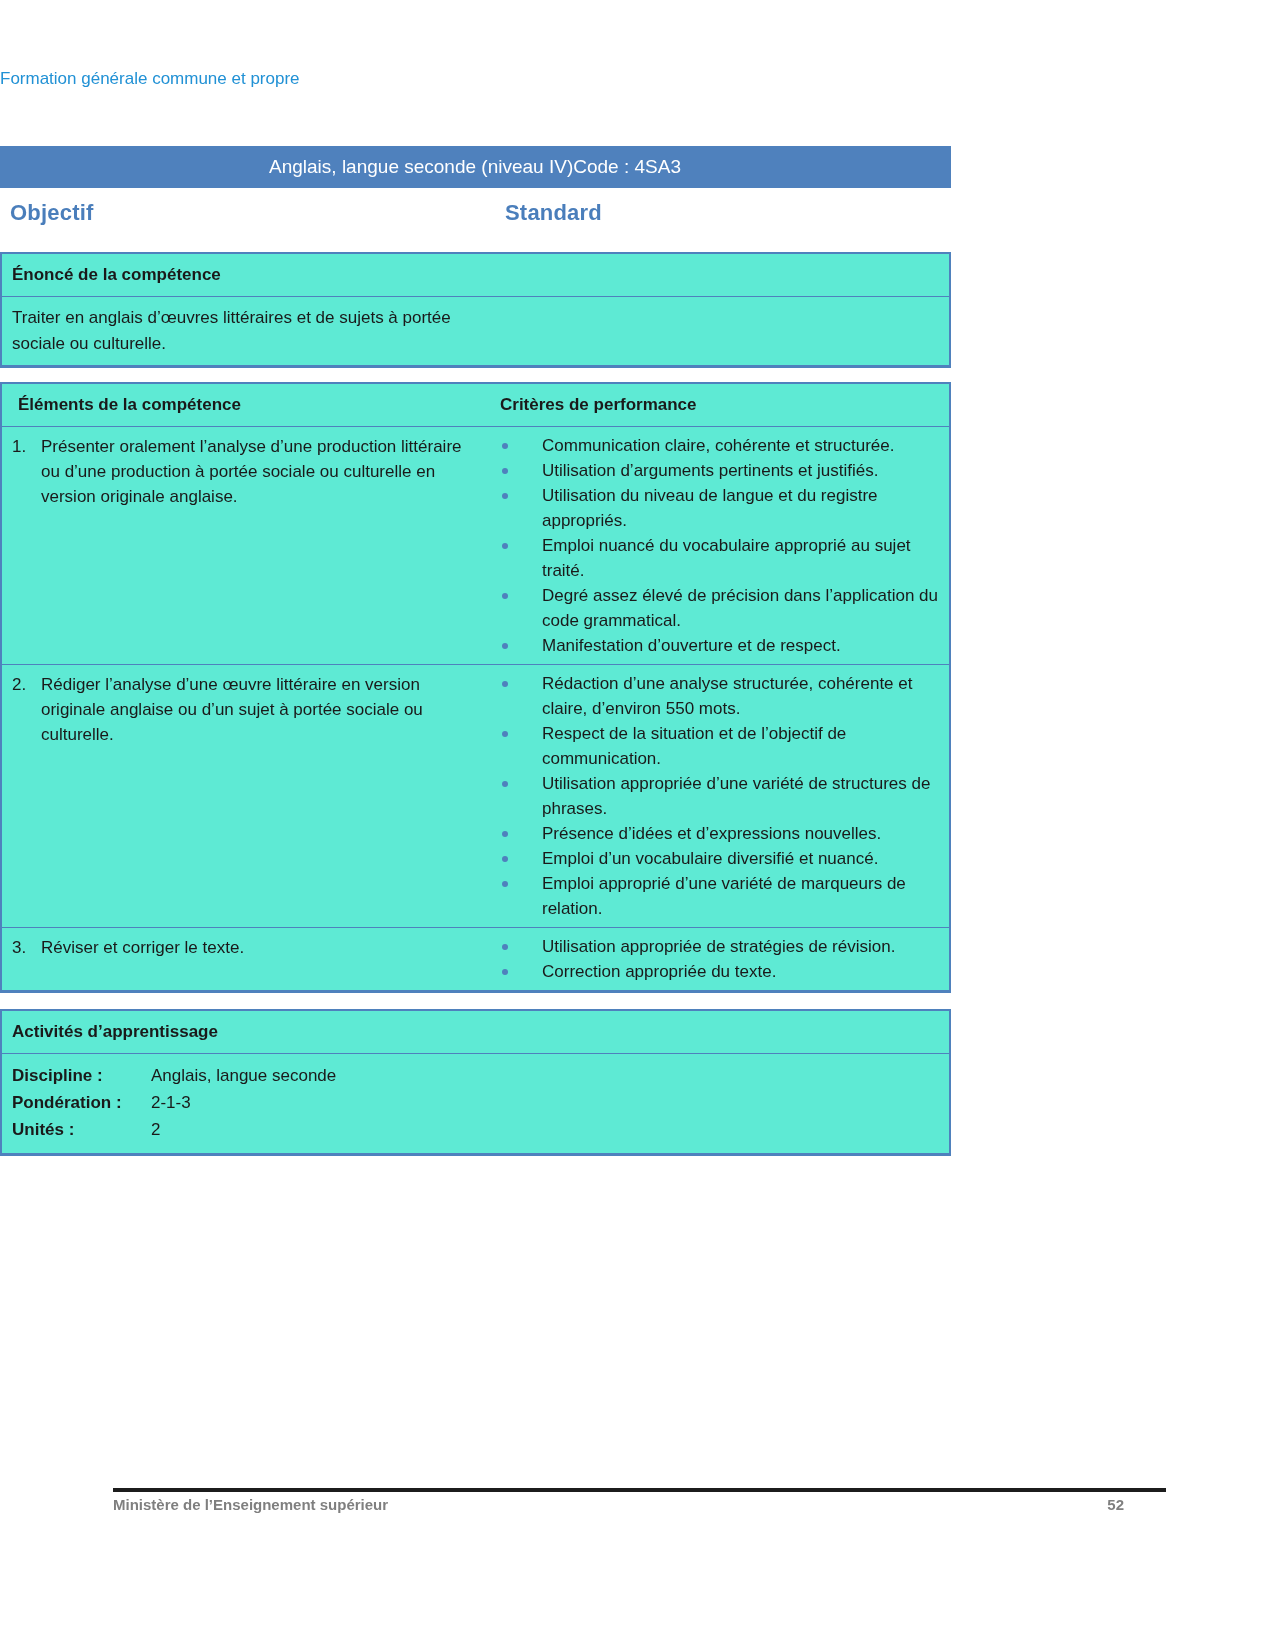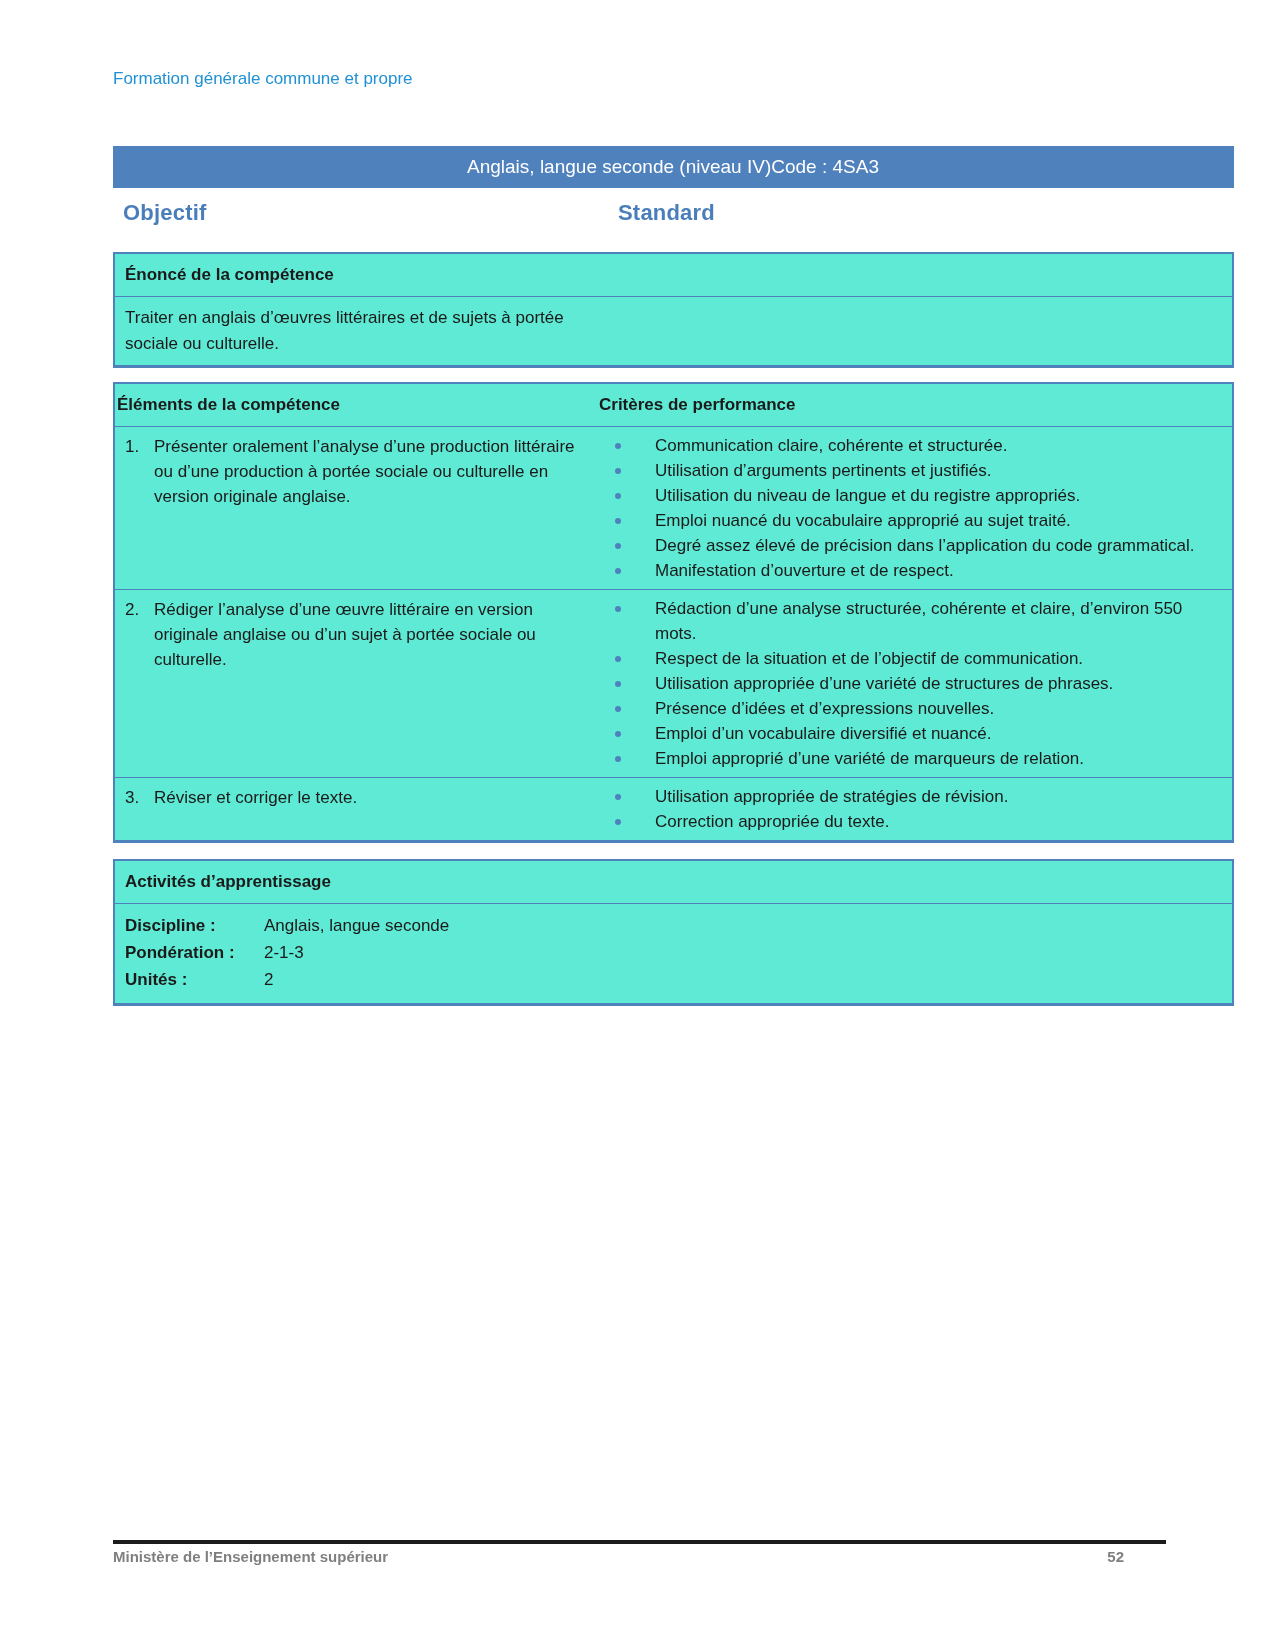--- a/index.html
+++ b/index.html
@@ -11,21 +11,21 @@
     --footer-gray:#7f7f7f;
     --text:#1a1a1a;
   }
   *{margin:0;padding:0;box-sizing:border-box;}
   html,body{background:#fff;}
   body{
     width:1275px;height:1650px;position:relative;
     font-family:"Liberation Sans","DejaVu Sans",sans-serif;
     color:var(--text);
   }
-  .content{width:1121px;margin-left:113px;}
+  .content{width:951px;}
 
   .header-link{
     padding-top:68px;
     font-size:17px;line-height:22px;color:var(--link-blue);
   }
 
   .banner{
     margin-top:56px;height:42px;background:var(--banner-blue);
     color:#fff;font-size:19px;
     display:flex;align-items:center;justify-content:center;
@@ -56,21 +56,21 @@
     font-size:17px;line-height:26px;
     padding:8px 10px;max-width:500px;
   }
 
   .comp-table{margin-top:14px;}
   .comp-head{
     display:grid;grid-template-columns:482px 1fr;
     border-bottom:1px solid var(--border-blue);
   }
   .comp-head .cell{
-    font-weight:bold;font-size:17px;line-height:26px;padding:8px 2px;
+    font-weight:bold;font-size:17px;line-height:26px;padding:8px 16px;
   }
   .comp-row{
     display:grid;grid-template-columns:482px 1fr;
     border-bottom:1px solid var(--border-blue);
   }
   .comp-row:last-child{border-bottom:none;}
   .element-cell{
     font-size:17px;line-height:25px;padding:7px 14px 7px 10px;
     display:flex;align-items:flex-start;
   }
@@ -86,21 +86,21 @@
     width:6px;height:6px;border-radius:50%;
     background:var(--bullet-blue);
   }
 
   .activites{margin-top:16px;}
   .activites-body{padding:8px 10px 10px 10px;font-size:17px;line-height:27px;}
   .act-row{display:flex;}
   .act-label{flex:0 0 139px;font-weight:bold;}
 
   .footer{
-    position:absolute;top:1540px;left:113px;width:1053px;
+    position:absolute;top:1488px;left:113px;width:1053px;
     border-top:4px solid #1c1c1c;padding-top:4px;
     display:flex;justify-content:space-between;align-items:flex-start;
   }
   .footer .min{font-weight:bold;font-size:15px;color:var(--footer-gray);}
   .footer .pg{font-weight:bold;font-size:15px;color:var(--footer-gray);margin-right:42px;}
 </style>
 </head>
 <body>
 
 <div class="content">

